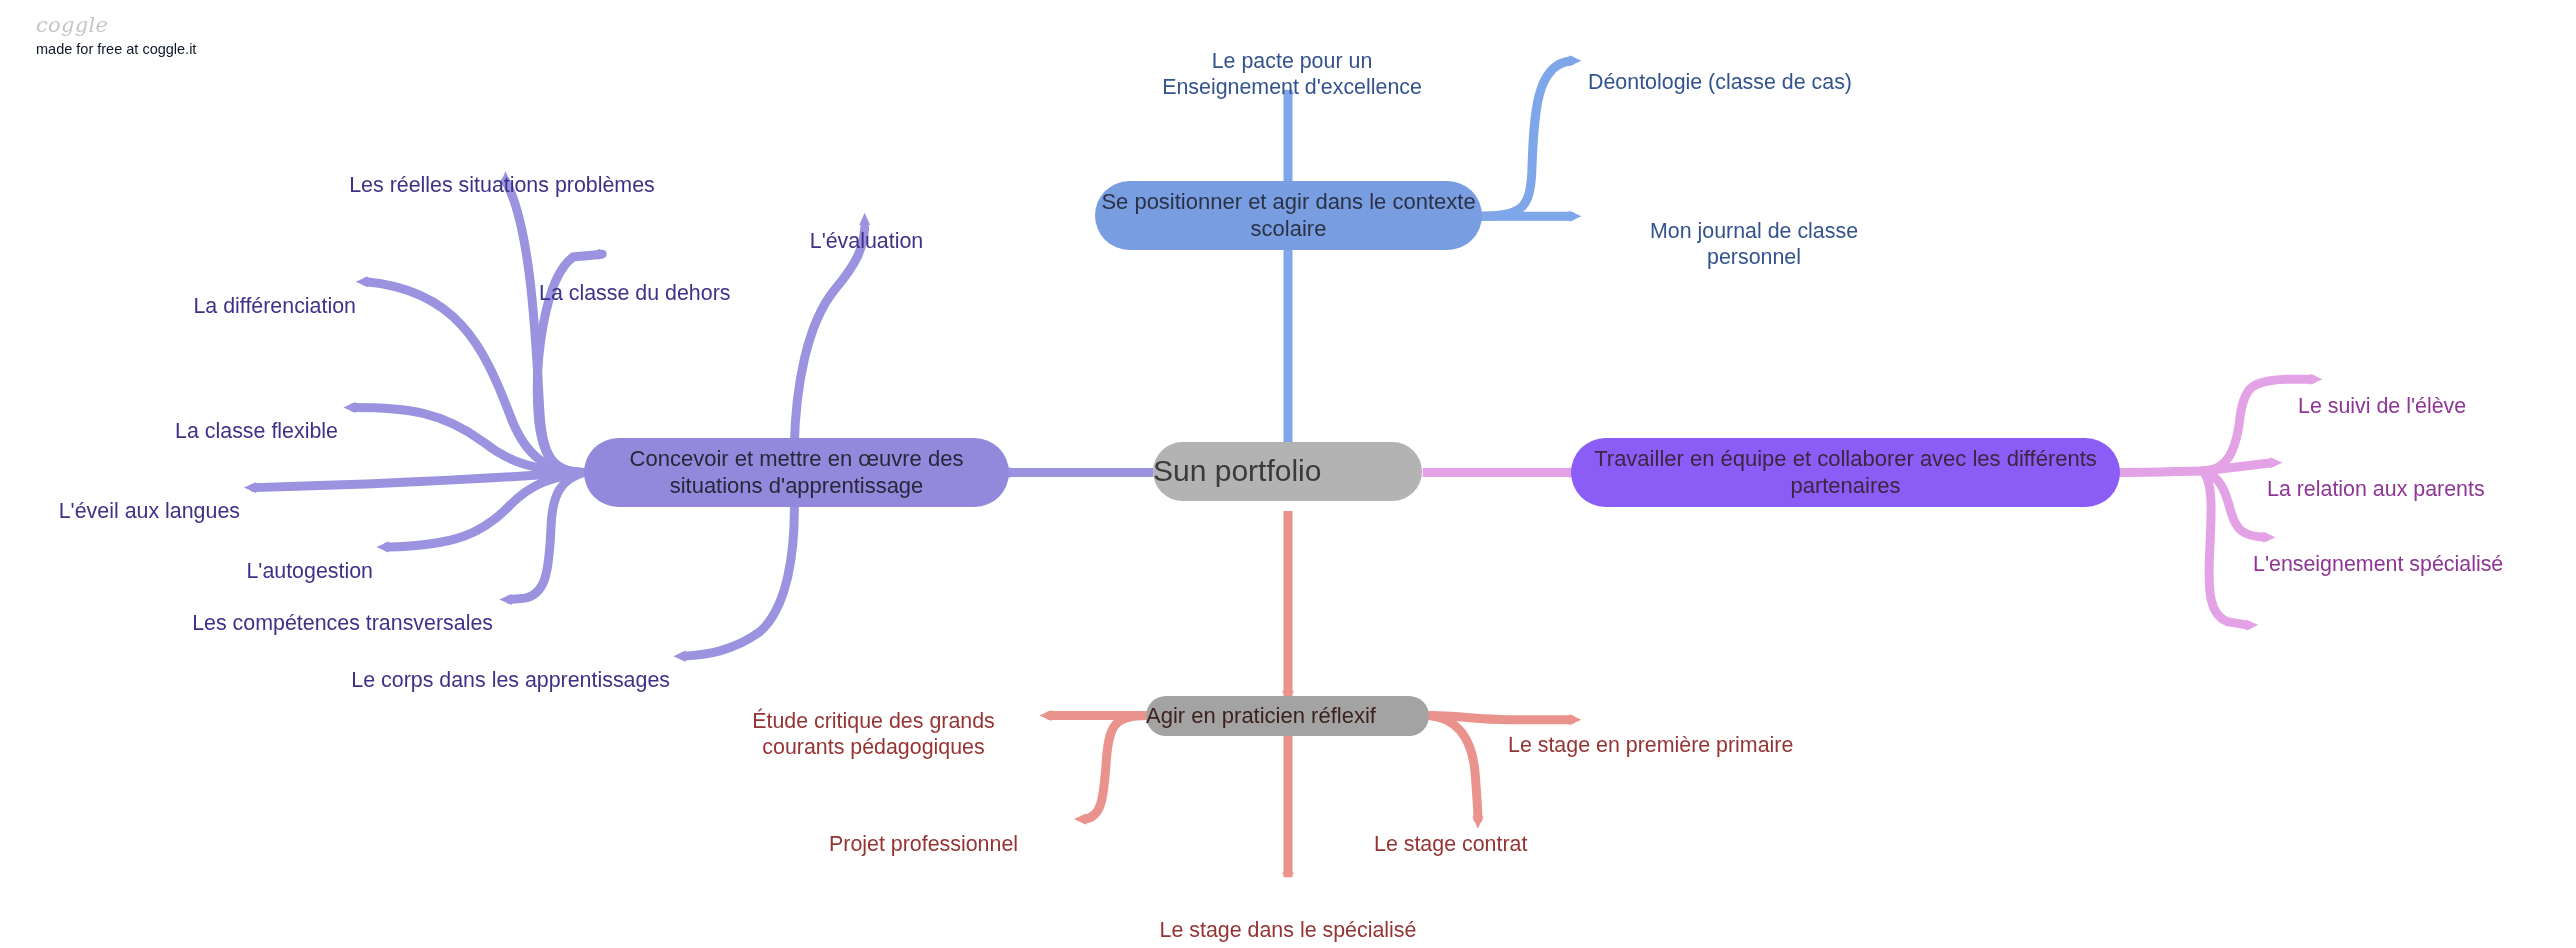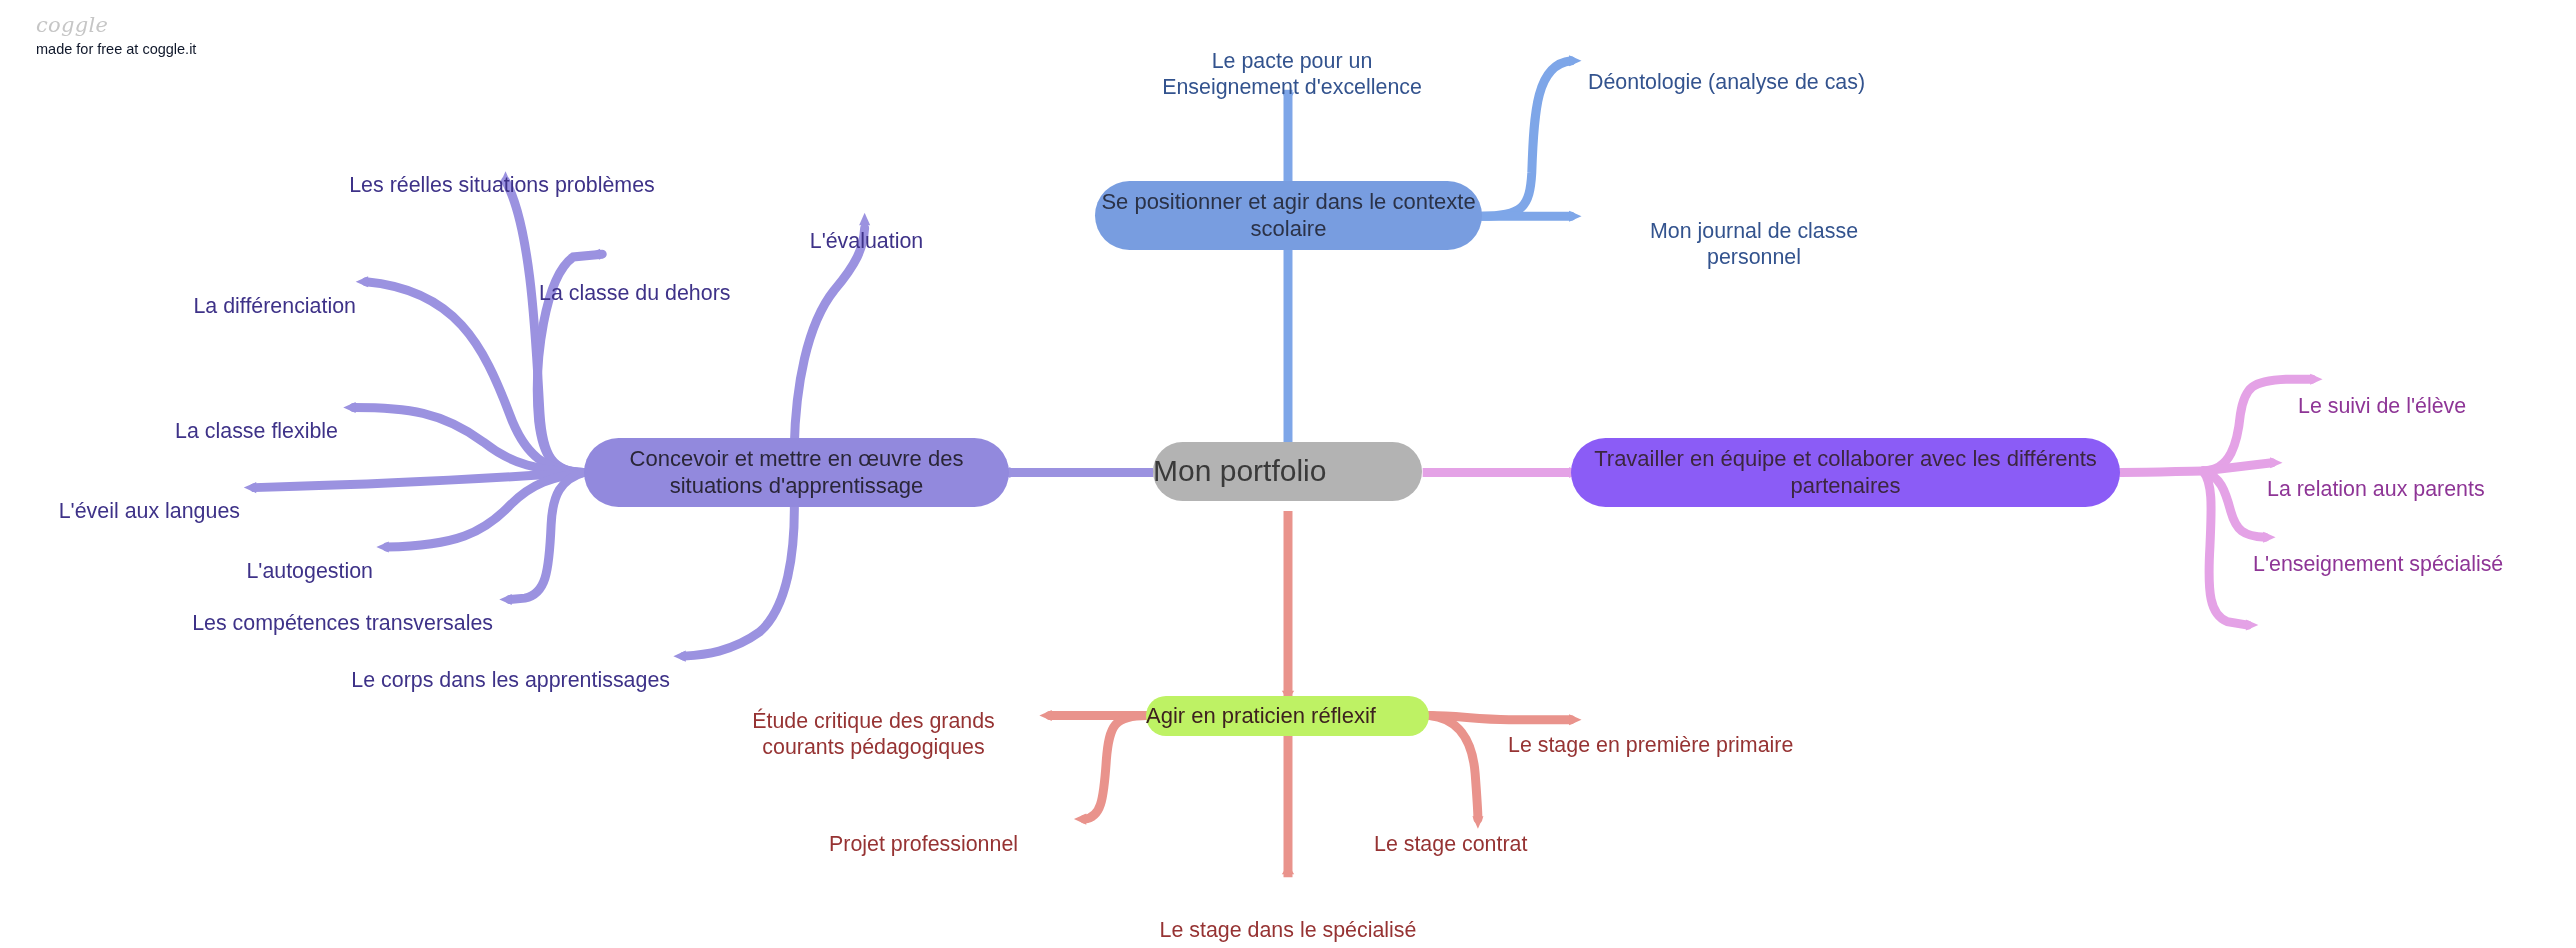--- a/index.html
+++ b/index.html
@@ -62,21 +62,21 @@
     line-height: 1.22;
   }
   .node-root {
     background: #b3b3b3;
     color: #3a3a3a;
     font-size: 30px;
   }
   .node-blue   { background: #789de0; color: #2b3247; font-size: 22px; }
   .node-purple { background: #9289dd; color: #2a2638; font-size: 22px; }
   .node-pink   { background: #8b5cf6; color: #3c2740; font-size: 22px; }
-  .node-red    { background: #bef264; color: #3d211f; font-size: 22px; }
+  .node-red    { background: #a3a3a3; color: #3d211f; font-size: 22px; }
   
   .leaf {
     position: absolute;
     white-space: pre-line;
     text-align: center;
     line-height: 1.22;
     font-size: 21.4px;
     user-select: none;
   }
   .leaf.blue   { color: #33538e; }
@@ -180,35 +180,35 @@
       <path d="M741,860 l-18,8 18,8 z" fill="#9b92e0"></path>
     </g>
   </svg>
 
   <div class="watermark">
     <div class="brand">coggle</div>
     <div class="sub">made for free at coggle.it</div>
   </div>
 
   <div class="node node-root" style="left:1153px; top:442px; width:269px; height:59px;">
-    <span>Mon portfolio</span>
+    <span>Sun portfolio</span>
   </div>
 
   <div class="node node-blue" style="left:1095px; top:181px; width:387px; height:69px;">
     <span>Se positionner et agir dans le
 contexte scolaire</span>
   </div>
 
   <div class="leaf blue" style="left:1133px; top:22px; width:318px;">
     <span>Le pacte pour un
 Enseignement d'excellence</span>
   </div>
 
   <div class="leaf blue" style="left:1588px; top:43px; width:359px; text-align:left;">
-    <span>Déontologie (analyse de cas)</span>
+    <span>Déontologie (classe de cas)</span>
   </div>
 
   <div class="leaf blue" style="left:1616px; top:192px; width:276px;">
     <span>Mon journal de classe
 personnel</span>
   </div>
 
   <div class="node node-purple" style="left:584px; top:438px; width:425px; height:69px;">
     <span>Concevoir et mettre en œuvre des
 situations d'apprentissage</span>

